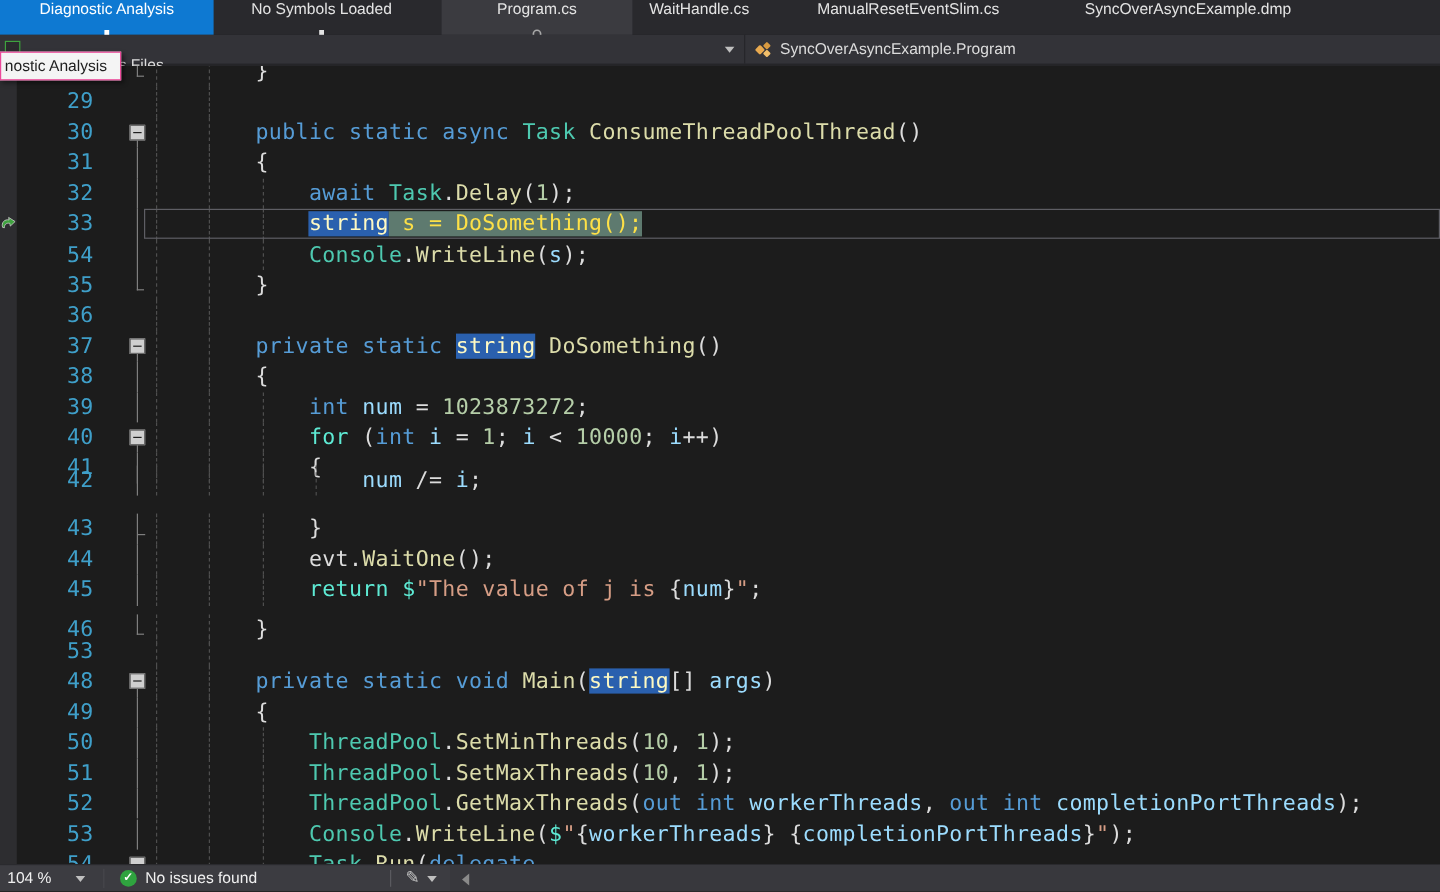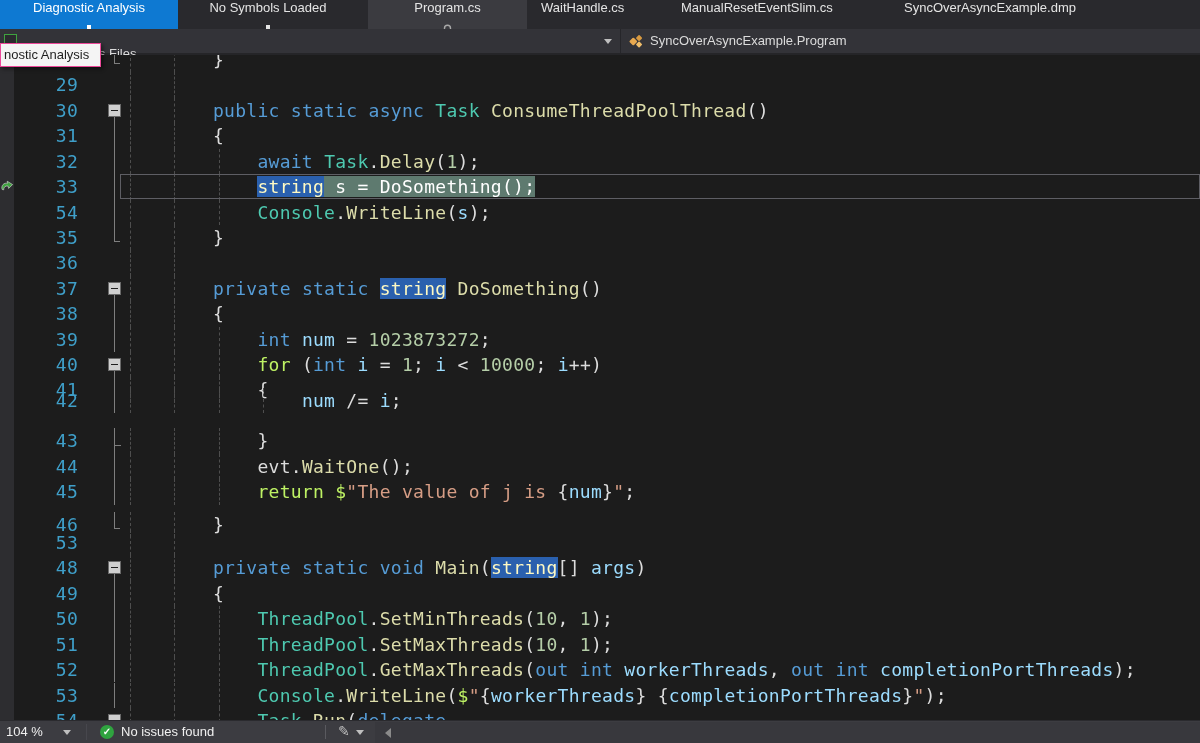--- a/index.html
+++ b/index.html
@@ -48,23 +48,23 @@
           border-bottom:1px solid #7E7E7E;box-sizing:border-box;}
   .og-mid{position:absolute;left:114px;top:0;bottom:0;width:0;border-left:1px solid #7E7E7E;}
   .og-mid::after{content:"";position:absolute;left:0;top:17px;width:6px;height:1px;background:#7E7E7E;}
   .og-box{position:absolute;left:108px;top:6px;width:13px;height:13px;background:#CFCFCF;
           border:1px solid #6A6A6A;box-sizing:border-box;}
   .og-box .minus{position:absolute;left:2px;right:2px;top:5px;height:1px;background:#1E1E1E;}
   .og-boxline{position:absolute;left:114px;top:19px;bottom:0;width:0;border-left:1px solid #7E7E7E;}
   .curline{position:absolute;left:120px;right:0;top:0;height:25px;border:1px solid #5E5E64;box-sizing:border-box;}
   .code{position:absolute;left:124px;top:0;white-space:pre;
         font-family:"DejaVu Sans Mono",monospace;font-size:18px;line-height:25.42px;letter-spacing:.28px;}
-  .t-kw{color:#569CD6}.t-ctrl{color:#bef264}.t-type{color:#4EC9B0}.t-method{color:#DCDCAA}
+  .t-kw{color:#569CD6}.t-ctrl{color:#5eead4}.t-type{color:#4EC9B0}.t-method{color:#DCDCAA}
   .t-var{color:#9CDCFE}.t-num{color:#B5CEA8}.t-str{color:#D69D85}.t-punct{color:#DCDCDC}.t-field{color:#DCDCDC}
-  .t-sage{background:#5E7A6F;color:#ffffff}
+  .t-sage{background:#5E7A6F;color:#fde047}
   .hl-blue{background:#2A60AE;color:#fef9c3}
 
   
   .statusbar{position:absolute;top:720px;left:0;width:1200px;height:23px;background:#3C3C41;
              border-top:1px solid #2A2A2E;box-sizing:border-box;font-size:13px;color:#F0F0F0;}
   .sb-zoom{position:absolute;left:6px;top:3px;}
   .sb-zoom-dd{position:absolute;left:63px;top:9px;width:0;height:0;border-left:4px solid transparent;
              border-right:4px solid transparent;border-top:5px solid #BFBFBF;}
   .sb-sep1{position:absolute;left:86px;top:3px;width:1px;height:16px;background:#47474d;}
   .sb-check{position:absolute;left:100px;top:4px;width:14px;height:14px;border-radius:50%;

